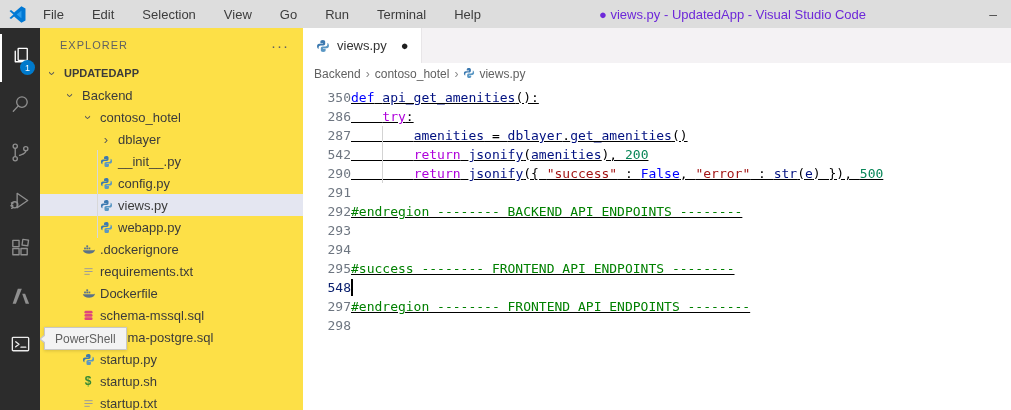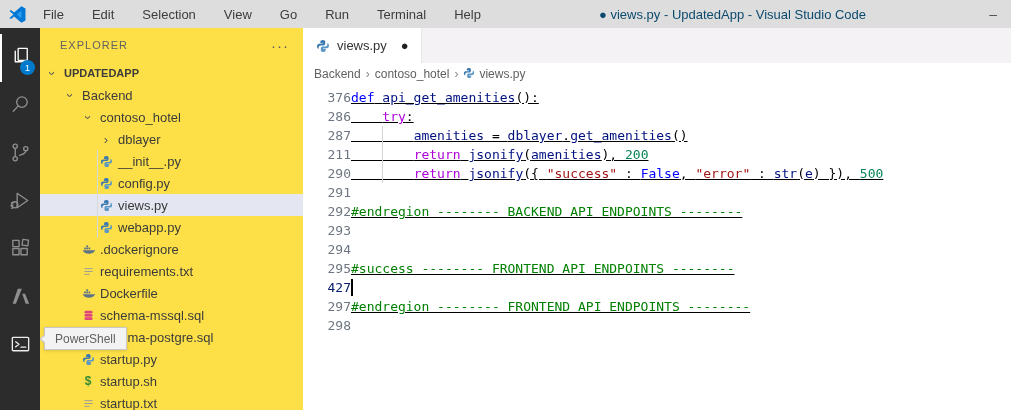--- a/index.html
+++ b/index.html
@@ -4,21 +4,21 @@
 <style>
   * { box-sizing: border-box; margin: 0; padding: 0; }
   html,body { width:1011px; height:410px; overflow:hidden; }
   body { font-family:"Liberation Sans", sans-serif; background:#fff; font-size:13px; color:#333; }
 
   
   .titlebar { height:28px; background:#dddddd; display:flex; align-items:center; }
   .logo { width:17px; height:17px; margin:0 8px 0 9px; flex:none; }
   .menubar { display:flex; align-items:center; height:100%;gap:10px; }
   .menu-item { padding:0 9px; height:100%; display:flex; align-items:center; color:#3c3c3c; cursor:default; }
-  .title-center { flex:1; text-align:center; color:#0c4a6e; white-space:nowrap; overflow:hidden; }
+  .title-center { flex:1; text-align:center; color:#6d28d9; white-space:nowrap; overflow:hidden; }
   .win-min { padding:0 14px; color:#555; font-size:14px; }
 
   
   .main { display:flex; height:382px; }
 
   
   .activitybar { width:40px; background:#2c2c2c; flex:none; display:flex; flex-direction:column; padding-top:6px; position:relative; }
   .ab-item { height:48px; display:flex; align-items:center; justify-content:center; position:relative; cursor:pointer; }
   .ab-item.active { border-left:2px solid #ffffff; }
   .ab-badge { position:absolute; right:5px; bottom:7px; width:15px; height:15px; border-radius:50%; background:#007acc; color:#fff; font-size:9px; display:flex; align-items:center; justify-content:center; }
@@ -312,33 +312,33 @@
         <span class="bc-item">
           <span><svg viewBox="0 0 16 16">
               <path fill="#3c79b0" d="M7.9 1.2c-2.3 0-2.9.9-2.9 2v1.6h3v.7H3.6c-1.5 0-2.4 1-2.4 2.8 0 1.6.6 2.7 1.8 3V9.6c0-1.3 1.1-2.3 2.4-2.3h3.1c1.1 0 2-.9 2-2V3.2c0-1.2-.9-2-2.6-2z"></path>
               <path fill="#5a97c4" d="M8.1 14.8c2.3 0 2.9-.9 2.9-2v-1.6H8v-.7h4.4c1.5 0 2.4-1 2.4-2.8 0-1.6-.6-2.7-1.8-3v1.7c0 1.3-1.1 2.3-2.4 2.3H7.5c-1.1 0-2 .9-2 2v2.1c0 1.2.9 2 2.6 2z"></path>
             </svg></span>
           <span>views.py</span>
         </span>
       </div>
     <div class="code" id="code">
         <div class="code-line">
-          <span class="ln">376</span>
+          <span class="ln">350</span>
           <span class="lc"><span class="tk-kw">def</span><span class="tk-pl"> </span><span class="tk-id">api_get_amenities</span><span class="tk-pl">():</span></span>
         </div>
         <div class="code-line">
           <span class="ln">286</span>
           <span class="lc"><span class="tk-pl">    </span><span class="tk-ctl">try</span><span class="tk-pl">:</span></span>
         </div>
         <div class="code-line">
           <span class="ln">287</span>
           <span class="lc"><span class="tk-pl">        </span><span class="tk-id">amenities</span><span class="tk-pl"> = </span><span class="tk-id">dblayer</span><span class="tk-pl">.</span><span class="tk-id">get_amenities</span><span class="tk-pl">()</span><span class="guide" style="left: 31px;"></span></span>
         </div>
         <div class="code-line">
-          <span class="ln">211</span>
+          <span class="ln">542</span>
           <span class="lc"><span class="tk-pl">        </span><span class="tk-ctl">return</span><span class="tk-pl"> </span><span class="tk-id">jsonify</span><span class="tk-pl">(</span><span class="tk-id">amenities</span><span class="tk-pl">), </span><span class="tk-num">200</span><span class="guide" style="left: 31px;"></span></span>
         </div>
         <div class="code-line">
           <span class="ln">290</span>
           <span class="lc"><span class="tk-pl">        </span><span class="tk-ctl">return</span><span class="tk-pl"> </span><span class="tk-id">jsonify</span><span class="tk-pl">({ </span><span class="tk-str">"success"</span><span class="tk-pl"> : </span><span class="tk-kw">False</span><span class="tk-pl">, </span><span class="tk-str">"error"</span><span class="tk-pl"> : </span><span class="tk-id">str</span><span class="tk-pl">(</span><span class="tk-id">e</span><span class="tk-pl">) }), </span><span class="tk-num">500</span><span class="guide" style="left: 31px;"></span></span>
         </div>
         <div class="code-line">
           <span class="ln">291</span>
           <span class="lc"></span>
         </div>
@@ -352,21 +352,21 @@
         </div>
         <div class="code-line">
           <span class="ln">294</span>
           <span class="lc"></span>
         </div>
         <div class="code-line">
           <span class="ln">295</span>
           <span class="lc"><span class="tk-cmt">#success -------- FRONTEND API ENDPOINTS --------</span></span>
         </div>
         <div class="code-line">
-          <span class="ln active">427</span>
+          <span class="ln active">548</span>
           <span class="lc"><span class="caret"></span></span>
         </div>
         <div class="code-line">
           <span class="ln">297</span>
           <span class="lc"><span class="tk-cmt">#endregion -------- FRONTEND API ENDPOINTS --------</span></span>
         </div>
         <div class="code-line">
           <span class="ln">298</span>
           <span class="lc"></span>
         </div>

